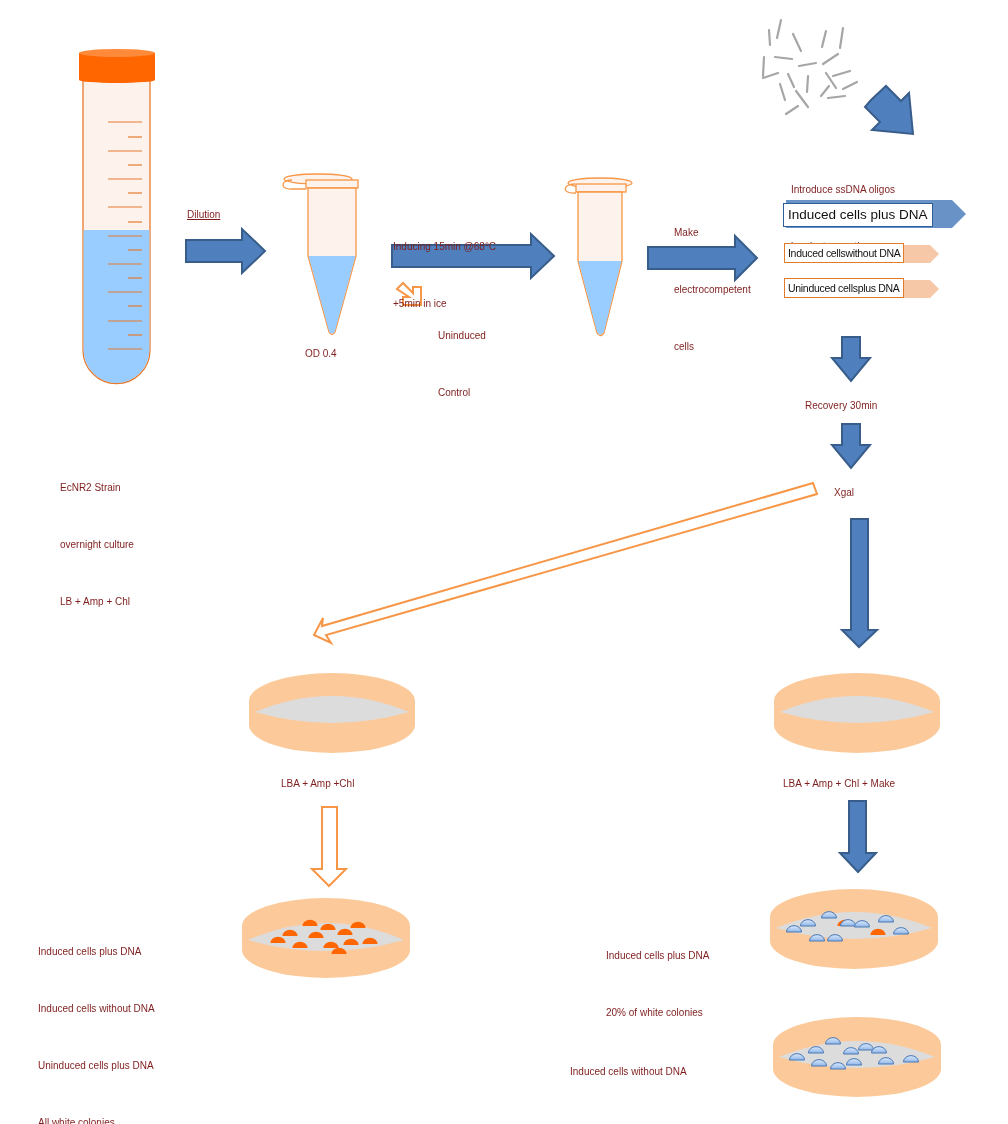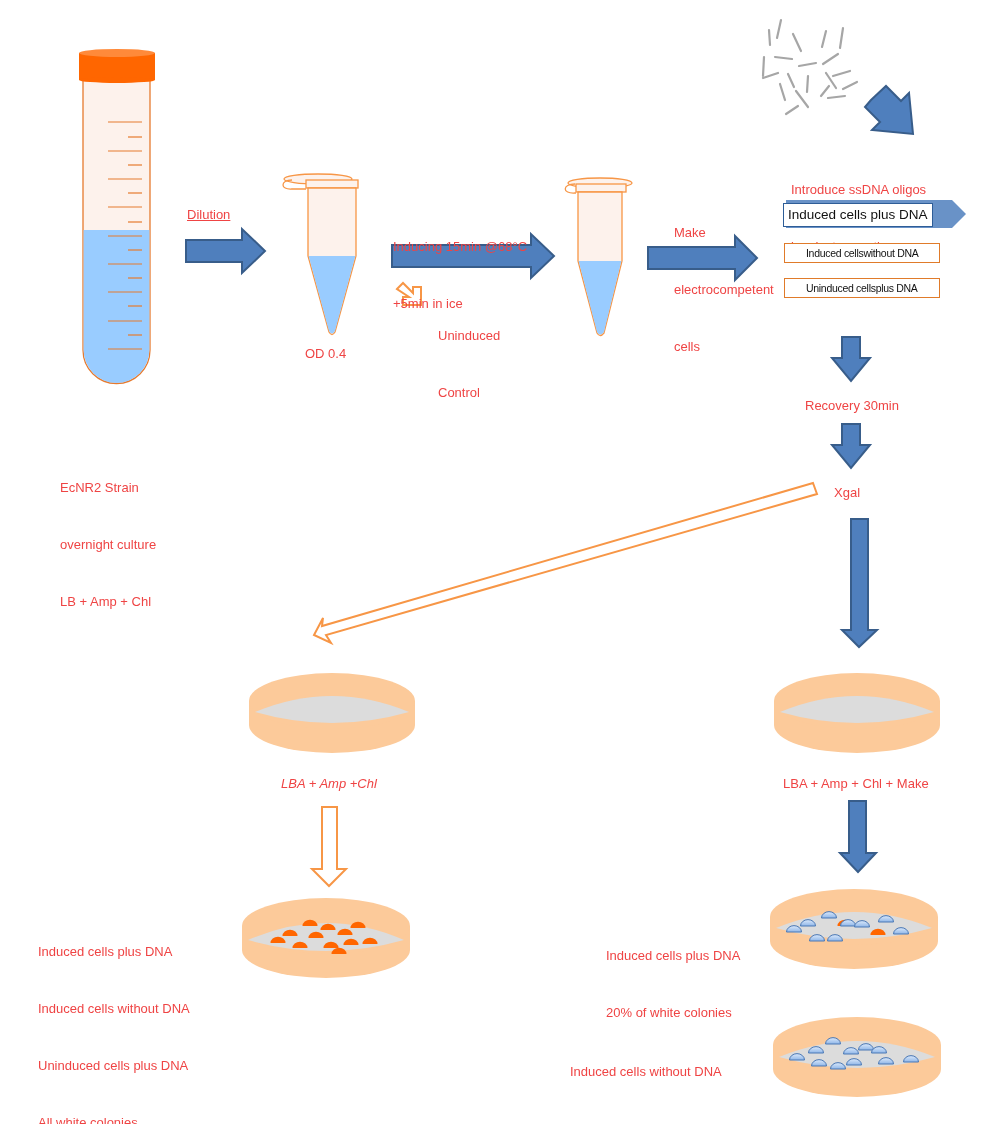--- a/index.html
+++ b/index.html
@@ -1,20 +1,20 @@
 <!DOCTYPE html>
 <html><head>
 <meta charset="utf-8">
 <style>
   html, body { margin:0; padding:0; background:#ffffff; }
   body { width:1008px; height:1124px; position:relative; overflow:hidden;
          font-family:"Liberation Sans", "DejaVu Sans", sans-serif; color:#111; }
-  .lbl { position:absolute; font-size:13px; line-height:19px; white-space:pre; color:#ef4444; }
+  .lbl { position:absolute; font-size:10px; line-height:19px; white-space:pre; color:#7f1d1d; }
   svg.stage { position:absolute; left:0; top:0; }
-  .sample-box { position:absolute; background:#fff; font-size:10.5px; line-height:18px; padding:0 21px;
+  .sample-box { position:absolute; background:#fff; font-size:10.5px; line-height:18px; padding:0 3px;
                 white-space:nowrap; letter-spacing:-0.3px; }
   .sample-box.blue { border:1px solid #2e5d97; font-size:13.5px; line-height:22px; padding:0 4px; letter-spacing:0; }
   .sample-box.orange { border:1px solid #e07b2a; }
 </style>
 </head>
 <body>
 
 <svg class="stage" width="1008" height="1124" viewBox="0 0 1008 1124">
   <defs>
     <linearGradient id="capGrad" x1="0" y1="0" x2="0" y2="1">
@@ -223,21 +223,21 @@
   <div>by electroporation</div>
 </div>
 
 <div class="sample-box blue" style="left:783px;top:203px;">Induced cells plus DNA</div>
 <div class="sample-box orange" style="left:784px;top:243px;">Induced cellswithout DNA</div>
 <div class="sample-box orange" style="left:784px;top:278px;">Uninduced cellsplus DNA</div>
 
 <div class="lbl" style="left:805px;top:396px;">Recovery 30min</div>
 <div class="lbl" style="left:834px;top:483px;">Xgal</div>
 
-<div class="lbl" style="left:281px;top:774px;font-style:italic;">LBA + Amp +Chl</div>
+<div class="lbl" style="left:281px;top:774px;">LBA + Amp +Chl</div>
 <div class="lbl" style="left:783px;top:774px;">LBA + Amp + Chl + Make</div>
 
 <div class="lbl" style="left:38px;top:904px;">
   <div>Induced cells plus DNA</div>
   <div>Induced cells without DNA</div>
   <div>Uninduced cells plus DNA</div>
   <div>All white colonies</div>
 </div>
 
 <div class="lbl" style="left:606px;top:908px;">

